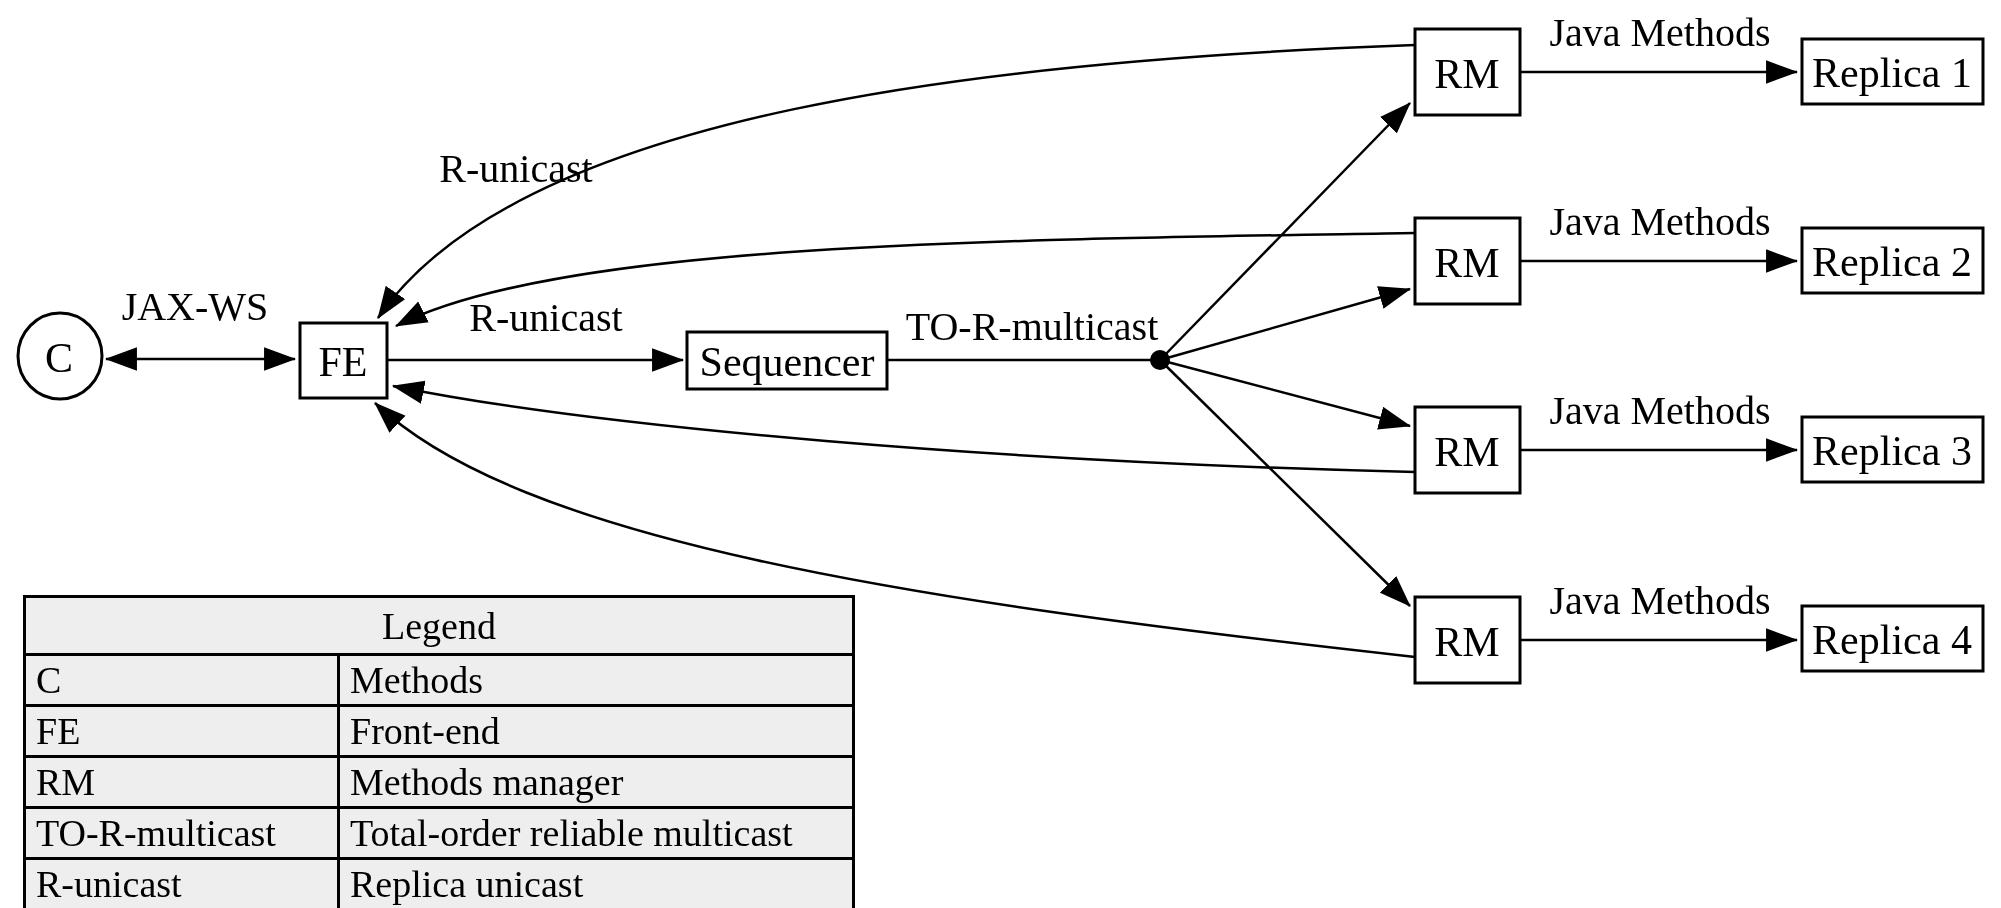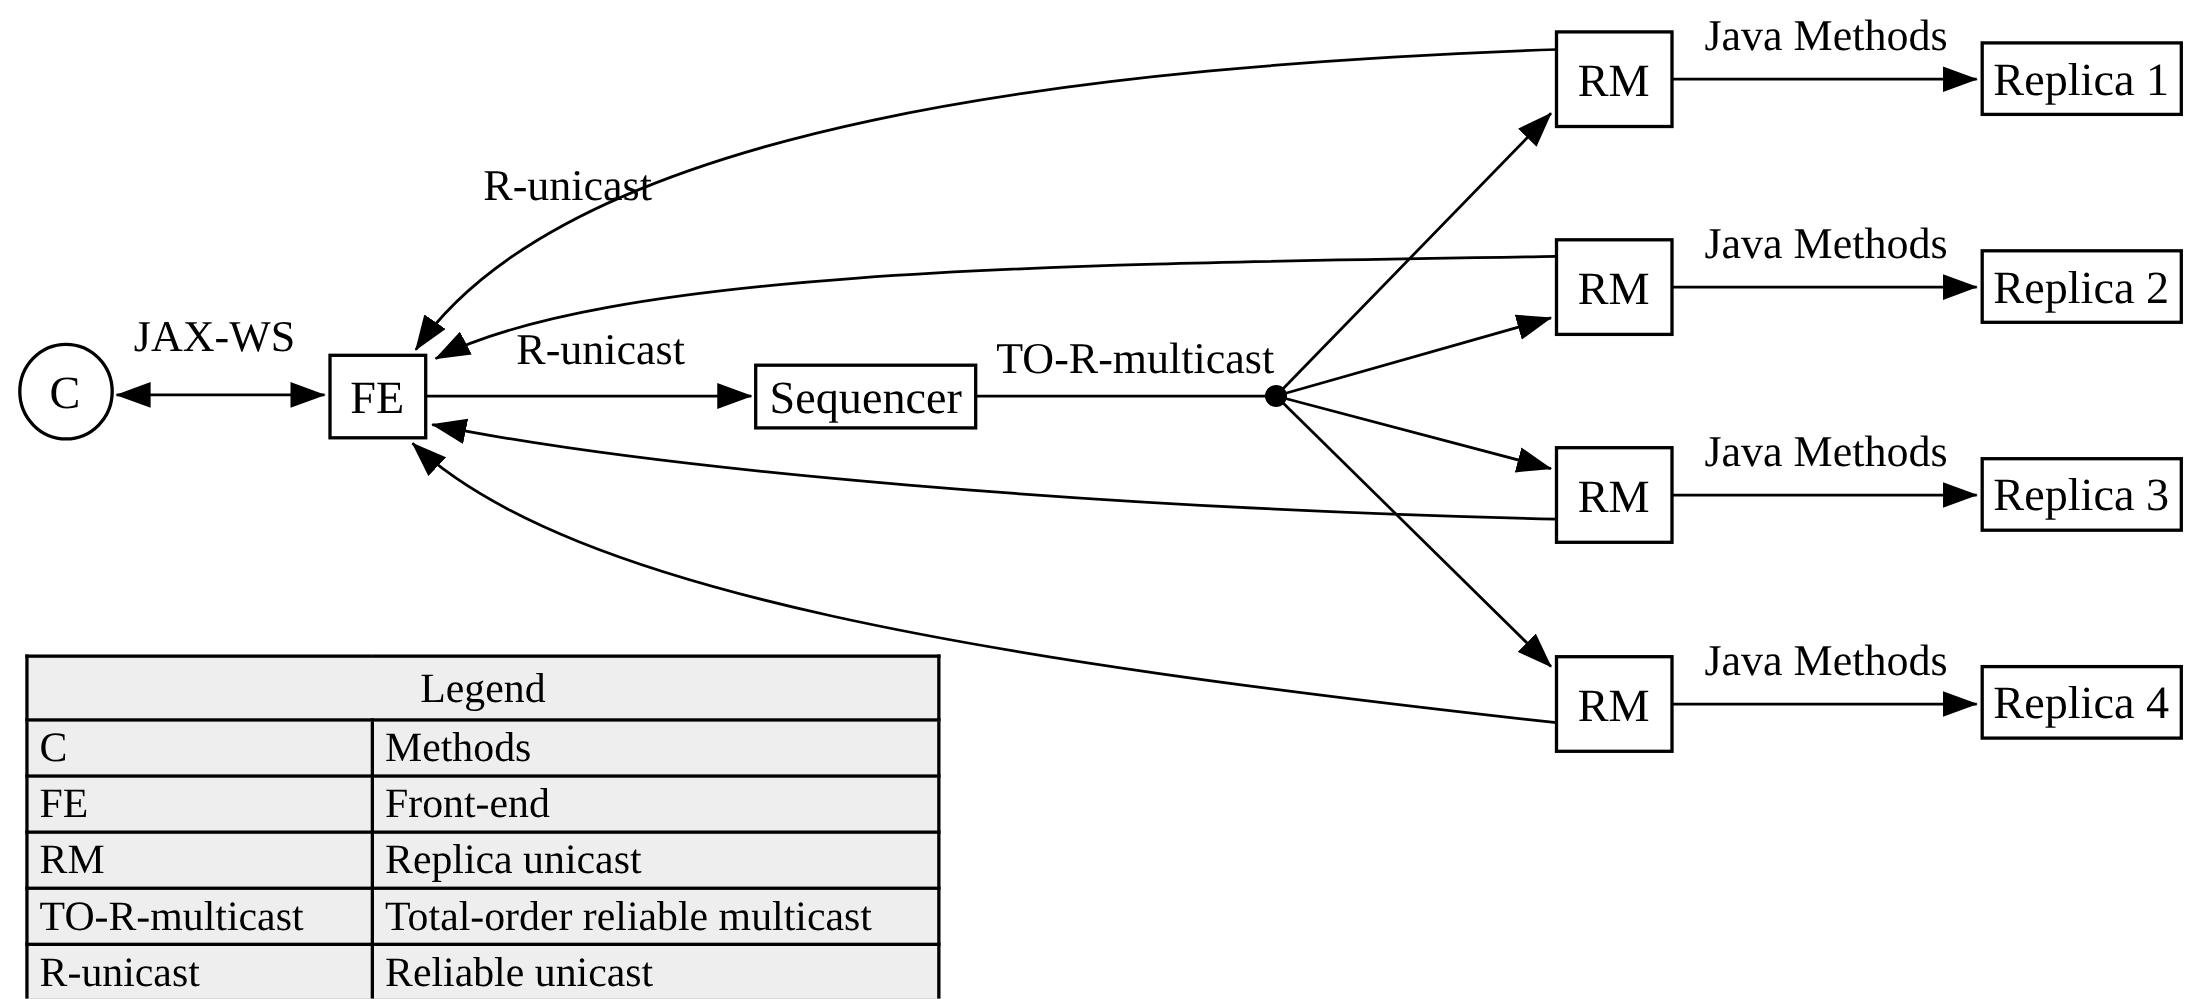--- a/index.html
+++ b/index.html
@@ -165,26 +165,26 @@
       <tr>
         <td>C</td>
         <td>Methods</td>
       </tr>
       <tr>
         <td>FE</td>
         <td>Front-end</td>
       </tr>
       <tr>
         <td>RM</td>
-        <td>Replica unicast</td>
+        <td>Methods manager</td>
       </tr>
       <tr>
         <td>TO-R-multicast</td>
         <td>Total-order reliable multicast</td>
       </tr>
       <tr>
         <td>R-unicast</td>
-        <td>Reliable unicast</td>
+        <td>Replica unicast</td>
       </tr>
     </tbody>
   </table>
 
 </div>
 
 </body></html>

